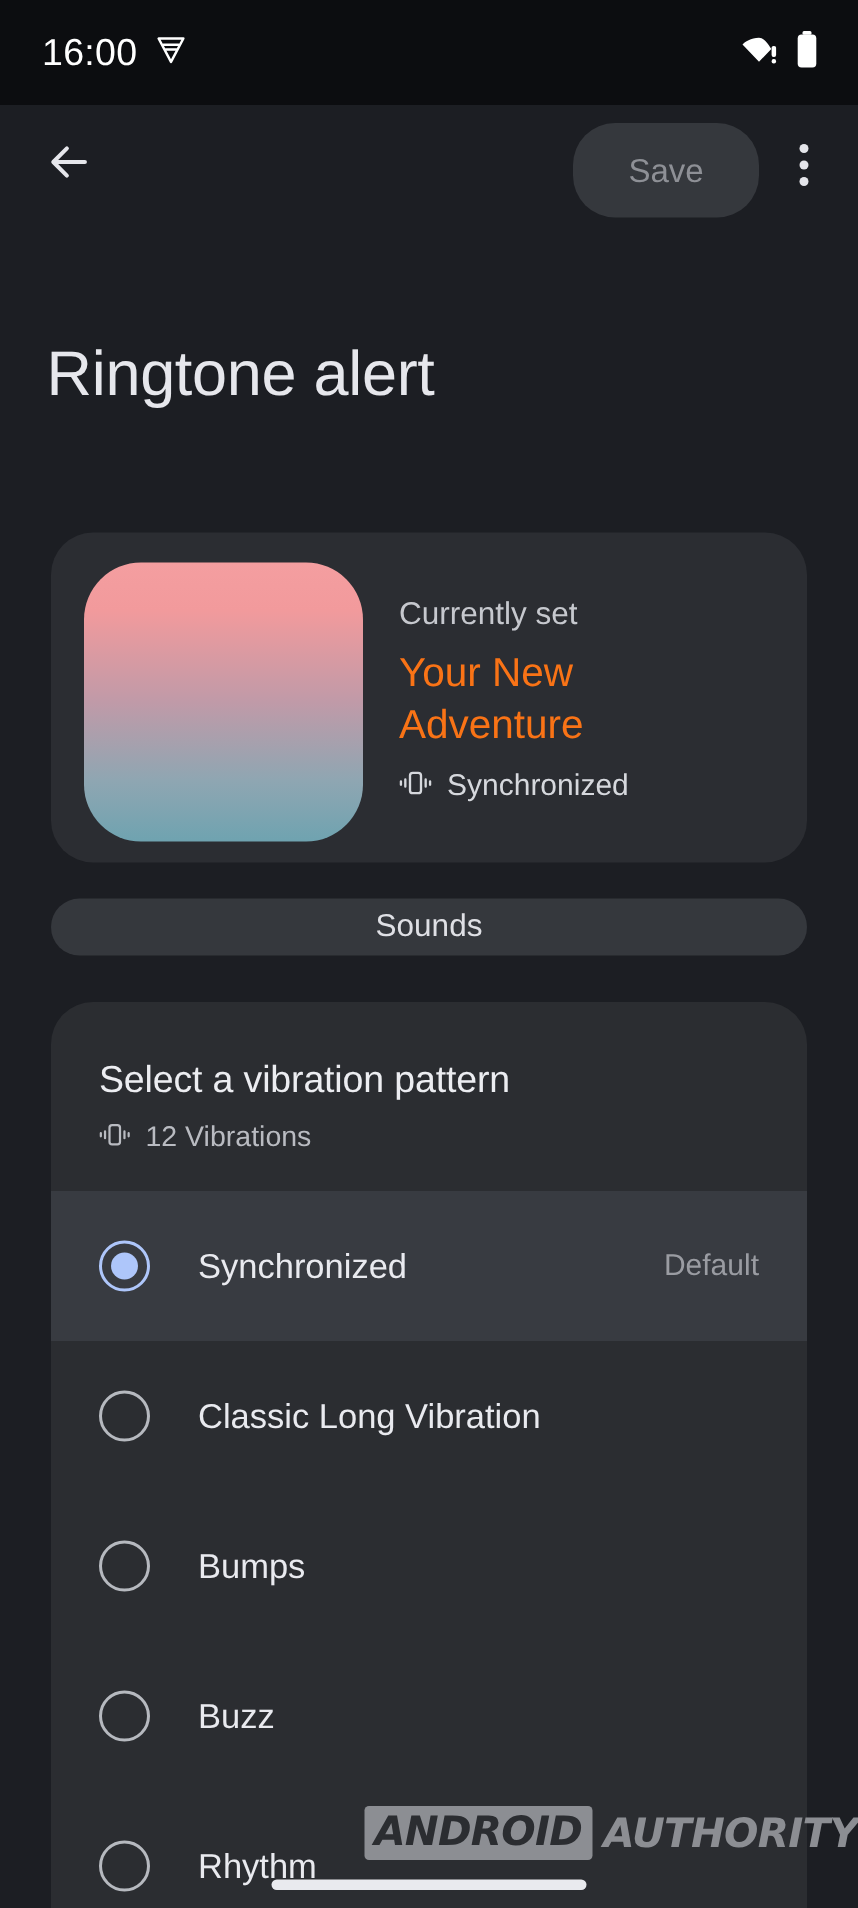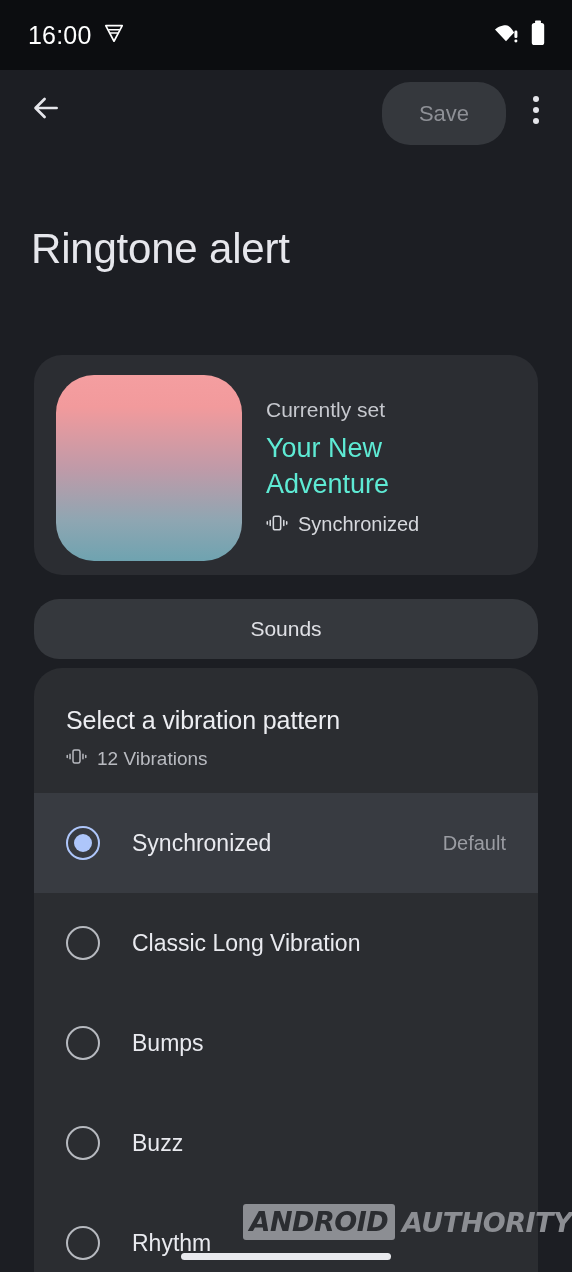--- a/index.html
+++ b/index.html
@@ -89,38 +89,38 @@
   .current-meta {
     margin-left: 24px;
     display: flex; flex-direction: column;
     justify-content: center;
   }
   .current-label {
     color: #c6c8ce; font-size: 21px; font-weight: 400;
     line-height: 1.1;
   }
   .current-name {
-    color: #5eead4; font-size: 27px; font-weight: 500;
+    color: #f97316; font-size: 27px; font-weight: 500;
     line-height: 1.3; margin-top: 10px;
     max-width: 240px;
   }
   .current-vib {
     display: flex; align-items: center; gap: 10px;
     margin-top: 11px;
   }
   .current-vib .vtext { color: #d6d8dd; font-size: 20px; }
 
   
   .tabs {
     position: absolute; left: 34px; top: 599px;
     width: 504px; height: 50px;
     display: flex; gap: 16px;
   }
   .tab {
-    flex: 1 1 0; height: 60px;
+    flex: 1 1 0; height: 38px;
     border-radius: 25px;
     display: flex; align-items: center; justify-content: center;
     font-size: 21px; font-weight: 400;
   }
   .tab.inactive { background: #35383d; color: #dfe0e5; }
   .tab.active   { background: #aec6fa; color: #132a5f; }
 
   
   .list-card {
     position: absolute; left: 34px; top: 668px;

